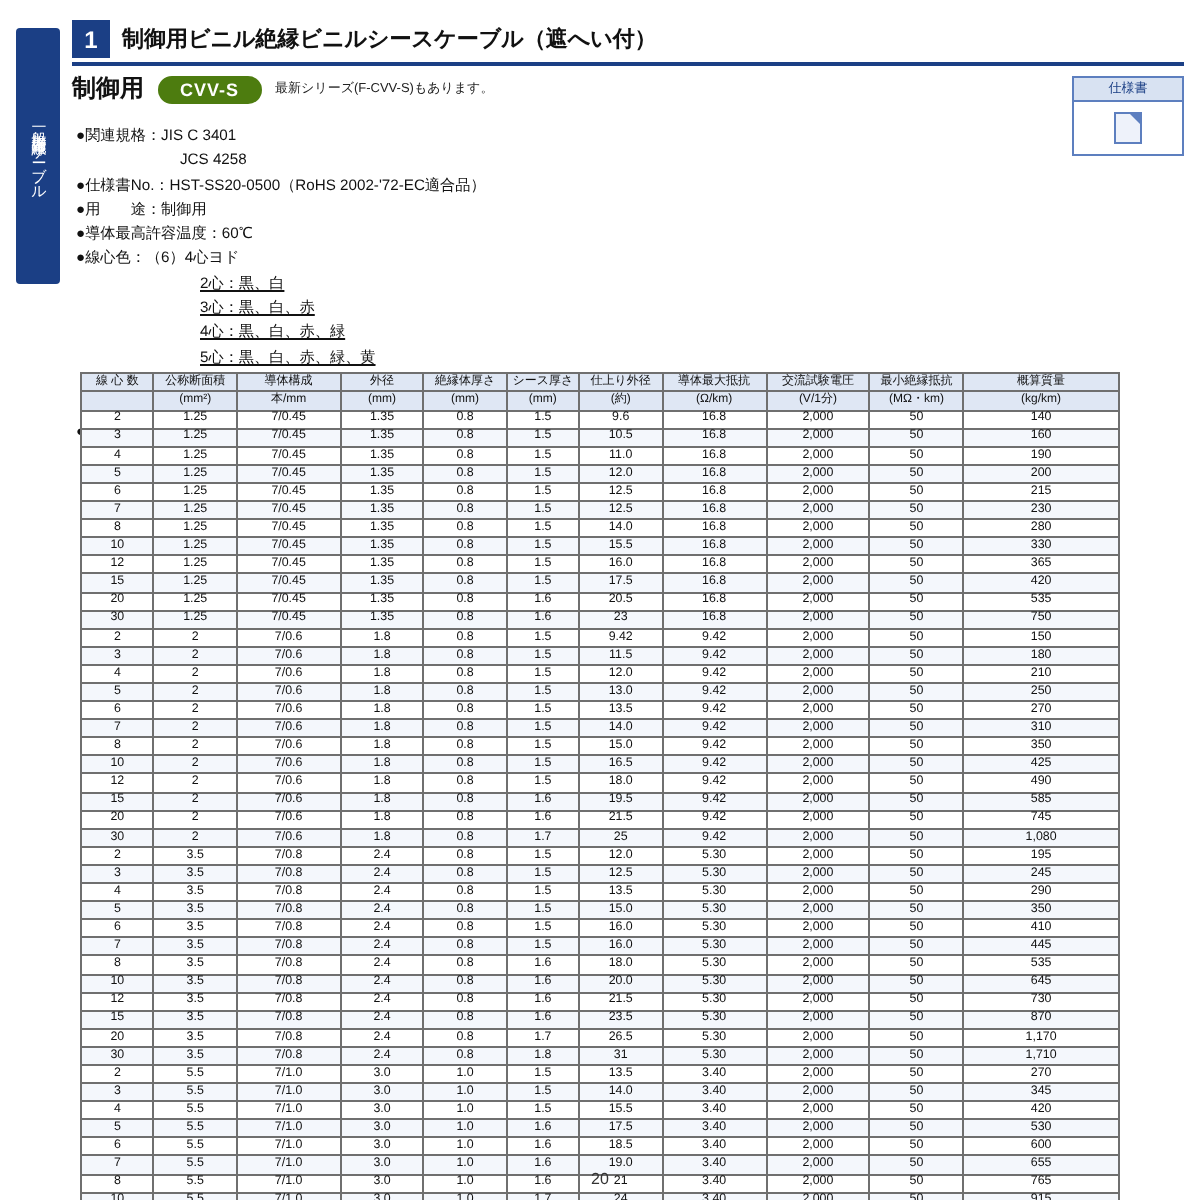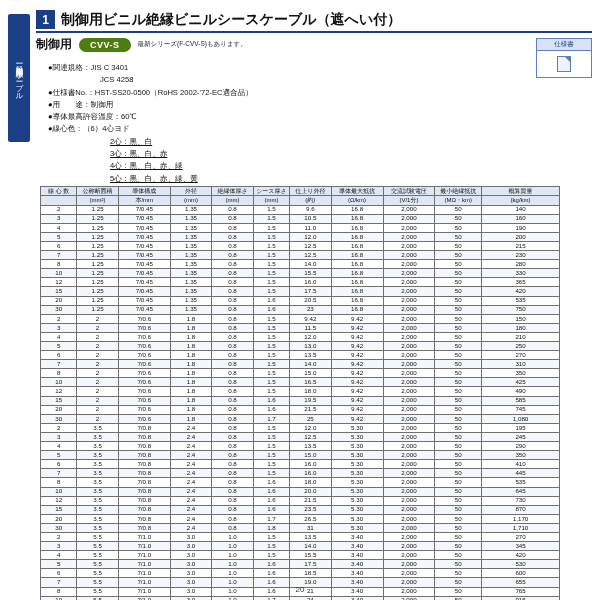--- a/index.html
+++ b/index.html
@@ -39,21 +39,21 @@
     display:flex; align-items:center; gap:6px;
     border-bottom:2px solid #1b3f85;
     padding-bottom:2px;
   }
   .num-box {
     width:19px; height:19px; background:#1b3f85; color:#fff;
     display:flex; align-items:center; justify-content:center;
     font-size:12px; font-weight:bold;
   }
   .hdr-title {
-    font-size:14px; font-weight:bold; letter-spacing:0px;text-align:right;
+    font-size:11px; font-weight:bold; letter-spacing:0px;text-align:right;
   }
   .hdr-bot {
     margin-top:3px;
     display:flex; align-items:center; gap:7px;
   }
   .hdr-sub { font-size:12px; font-weight:bold; }
   .pill {
     background:#4d7c0f; color:#fff; font-size:9px; font-weight:bold;
     border-radius:8px; padding:2px 11px; letter-spacing:0.5px;
   }
@@ -71,21 +71,21 @@
   .doc-ico {
     width:14px; height:16px; border:1px solid #5d7fbf; background:#eef2fa;
     position:relative;
   }
   .doc-ico:after{
     content:""; position:absolute; right:0; top:0;
     border-left:5px solid transparent; border-top:5px solid #5d7fbf;
   }
   
   .spec {
-    position:absolute; left:48px; top:62px; width:470px;
+    position:absolute; left:38px; top:62px; width:470px;
     font-size:7.6px; line-height:1.62;
   }
   .spec .row { white-space:nowrap; }
   .spec .ind1 { padding-left:52px; }
   .spec .ind2 { padding-left:62px;text-decoration:underline; }
   .spec .ind3 { padding-left:40px; }
   .spec .ind4 { padding-left:74px; }
   
   table.main {
     position:absolute; left:40px; top:186px;

